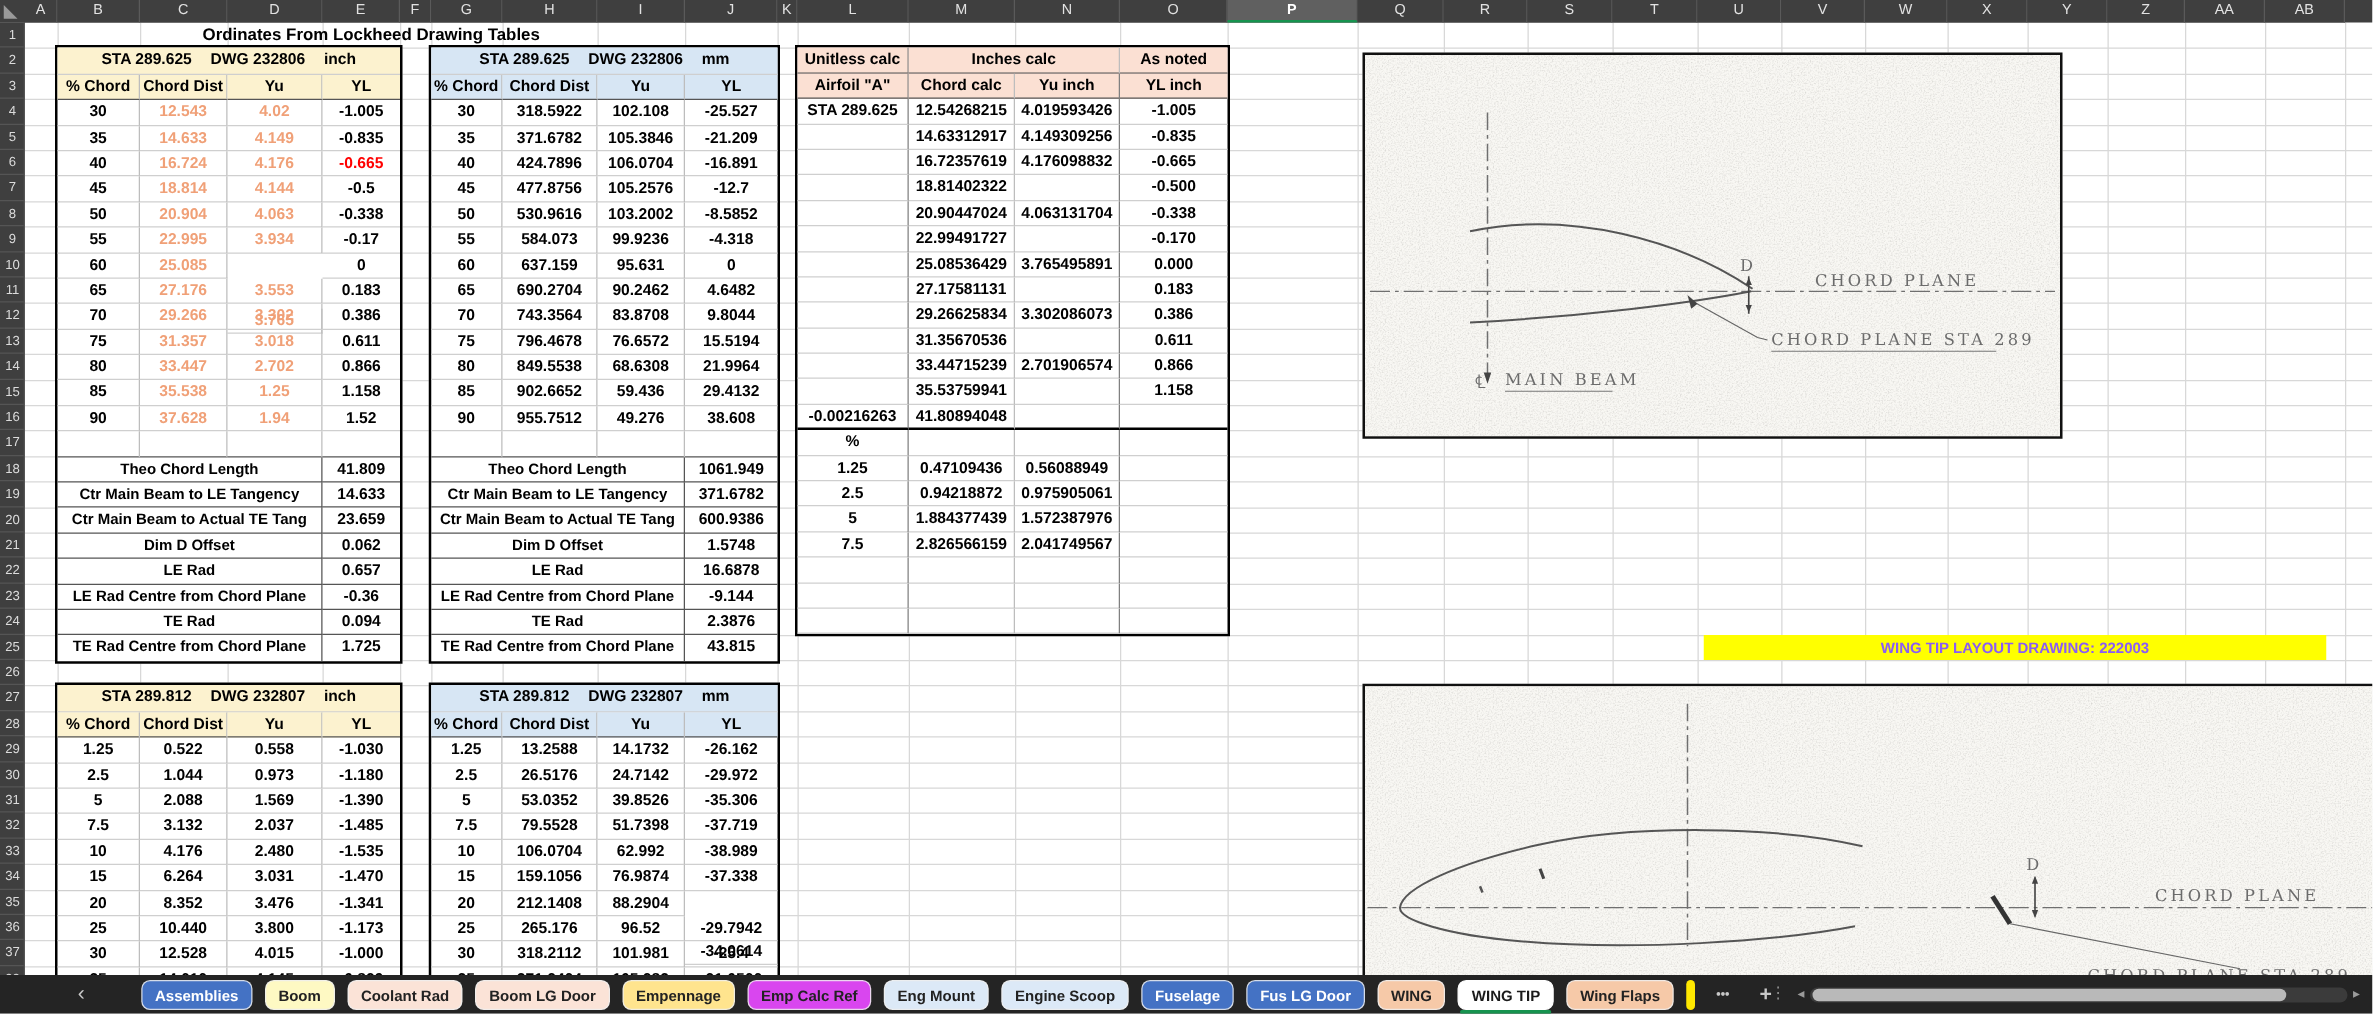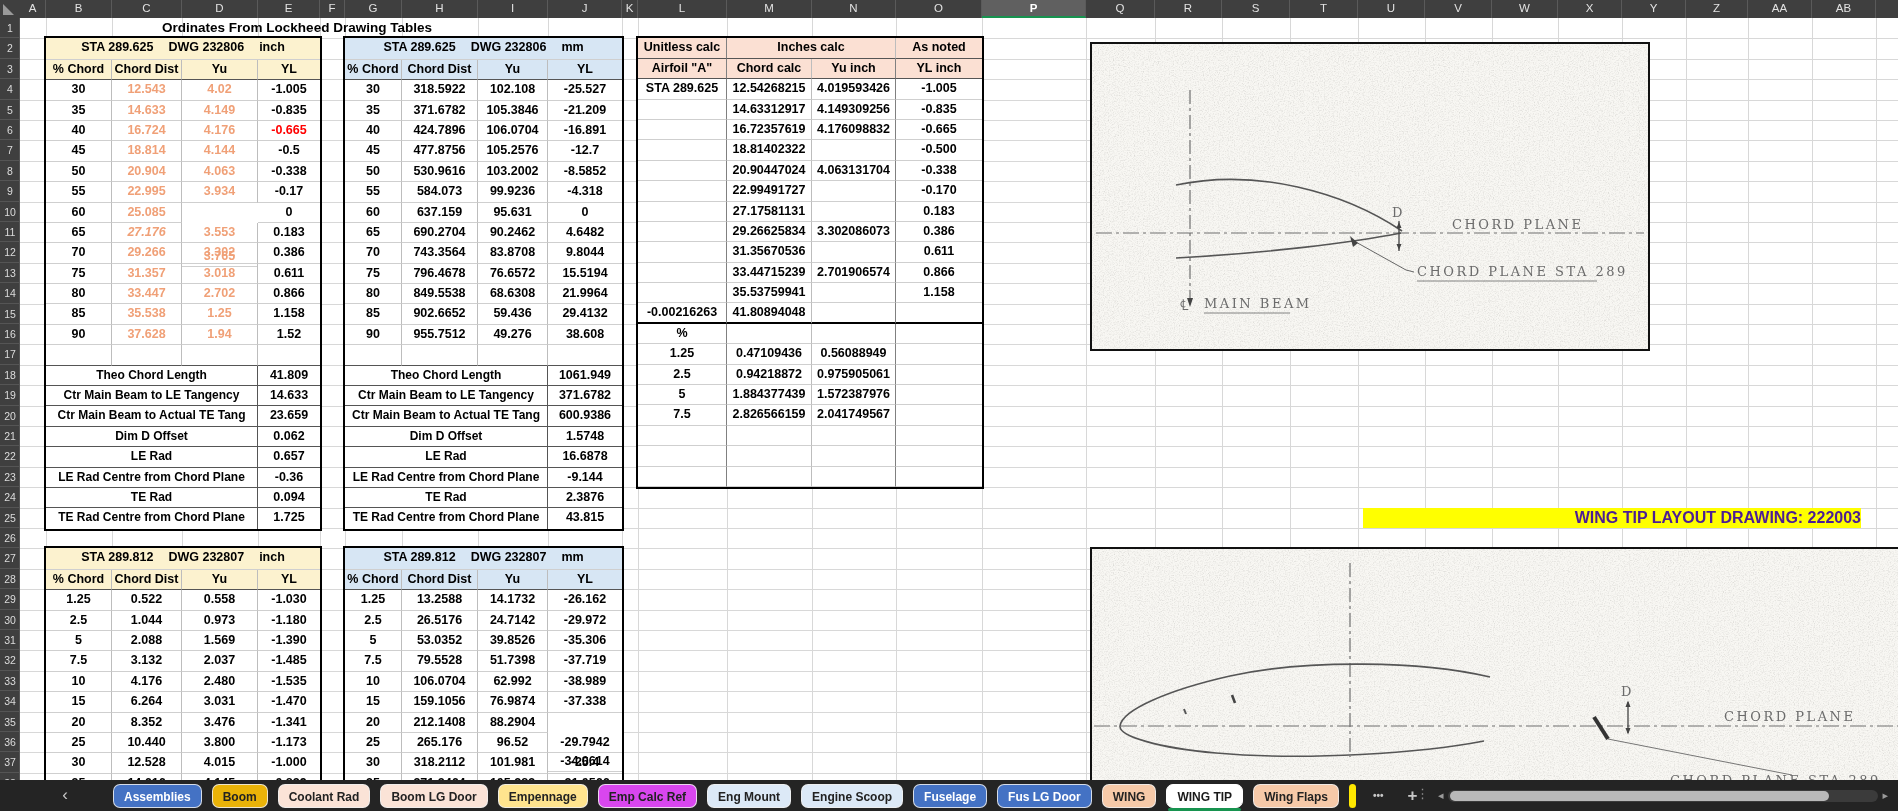--- a/index.html
+++ b/index.html
@@ -41,22 +41,22 @@
   .gap-row .tc{border-bottom:1px solid #555;}
   .sum .tc{border-bottom:1px solid #555;border-right-color:#555;}
   .sum:last-child .tc{border-bottom:none;}
   .s-label{font-size:12px;}
   .accent{color:#f0a077;}
   .red{color:#f00;}
   .rev-table .tc:nth-child(1),.rev-table .tc:nth-child(3){border-right-color:#808080;}
   .thickb .tc{border-bottom:2px solid #000;}
 
   
-  #banner{position:absolute;z-index:3;text-align:right;font-weight:bold;font-size:16px;
-    color:#4c1d95;line-height:20.4px;}
+  #banner{position:absolute;z-index:3;text-align:center;font-weight:bold;font-size:12px;
+    color:#8b5cf6;line-height:20.4px;}
 
   
   .drawing{position:absolute;z-index:4;border:2px solid #111;background:#f8f7f3;box-sizing:border-box;}
   .drawing svg{display:block;}
 
   
   #tabbar{position:absolute;left:0;top:780px;width:1898px;height:31px;background:#242424;z-index:10;}
   .navarrow{position:absolute;top:4px;color:#c8c8c8;font-size:17px;line-height:22px;width:20px;
     text-align:center;cursor:default;}
   #tabs{position:absolute;left:113px;top:3px;display:flex;gap:10px;align-items:center;height:26px;}
@@ -197,21 +197,21 @@
           <div class="tc" style="width: 62px;">-0.17</div>
         </div>
         <div class="tr">
           <div class="tc" style="width: 66px;">60</div>
           <div class="tc accent" style="width: 70px;">25.085</div>
           <div class="tc accent" style="width: 76px; margin-top: 44px;">3.765</div>
           <div class="tc" style="width: 62px;">0</div>
         </div>
         <div class="tr">
           <div class="tc" style="width: 66px;">65</div>
-          <div class="tc accent" style="width: 70px; font-style: italic;">27.176</div>
+          <div class="tc accent" style="width: 70px;">27.176</div>
           <div class="tc accent" style="width: 76px;">3.553</div>
           <div class="tc" style="width: 62px;">0.183</div>
         </div>
         <div class="tr">
           <div class="tc" style="width: 66px;">70</div>
           <div class="tc accent" style="width: 70px;">29.266</div>
           <div class="tc accent" style="width: 76px;">3.302</div>
           <div class="tc" style="width: 62px;">0.386</div>
         </div>
         <div class="tr">
@@ -592,20 +592,26 @@
           <div class="tc" style="width: 89px;"></div>
           <div class="tc" style="width: 85px;">20.90447024</div>
           <div class="tc" style="width: 84px;">4.063131704</div>
           <div class="tc" style="width: 86px;">-0.338</div>
         </div>
         <div class="tr">
           <div class="tc" style="width: 89px;"></div>
           <div class="tc" style="width: 85px;">22.99491727</div>
           <div class="tc" style="width: 84px;"></div>
           <div class="tc" style="width: 86px;">-0.170</div>
+        </div>
+        <div class="tr">
+          <div class="tc" style="width: 89px;"></div>
+          <div class="tc" style="width: 85px;">25.08536429</div>
+          <div class="tc" style="width: 84px;">3.765495891</div>
+          <div class="tc" style="width: 86px;">0.000</div>
         </div>
         <div class="tr">
           <div class="tc" style="width: 89px;"></div>
           <div class="tc" style="width: 85px;">27.17581131</div>
           <div class="tc" style="width: 84px;"></div>
           <div class="tc" style="width: 86px;">0.183</div>
         </div>
         <div class="tr">
           <div class="tc" style="width: 89px;"></div>
           <div class="tc" style="width: 85px;">29.26625834</div>
@@ -824,21 +830,21 @@
   </div>
 <div id="corner">
     <div class="tri"></div>
   </div>
 
 <div id="tabbar">
   <div class="navarrow" style="left:55px;">‹</div>
   <div class="navarrow" style="left:118px;">›</div>
   <div id="tabs">
       <div class="tab" style="background: rgb(68, 114, 196); color: rgb(255, 255, 255);">Assemblies</div>
-      <div class="tab" style="background: #eab308; color: rgb(34, 34, 34);">Boom</div>
+      <div class="tab" style="background: #fef9c3; color: rgb(34, 34, 34);">Boom</div>
       <div class="tab" style="background: rgb(251, 227, 215); color: rgb(34, 34, 34);">Coolant Rad</div>
       <div class="tab" style="background: rgb(251, 227, 215); color: rgb(34, 34, 34);">Boom LG Door</div>
       <div class="tab" style="background: rgb(255, 228, 142); color: rgb(34, 34, 34);">Empennage</div>
       <div class="tab" style="background: #d946ef; color: rgb(34, 34, 34);">Emp Calc Ref</div>
       <div class="tab" style="background: rgb(220, 233, 247); color: rgb(34, 34, 34);">Eng Mount</div>
       <div class="tab" style="background: rgb(220, 233, 247); color: rgb(34, 34, 34);">Engine Scoop</div>
       <div class="tab" style="background: rgb(68, 114, 196); color: rgb(255, 255, 255);">Fuselage</div>
       <div class="tab" style="background: rgb(68, 114, 196); color: rgb(255, 255, 255);">Fus LG Door</div>
       <div class="tab" style="background: rgb(246, 201, 168); color: rgb(34, 34, 34);">WING</div>
       <div class="tab active" style="background: rgb(255, 255, 255); color: rgb(26, 26, 26);">WING TIP</div>

